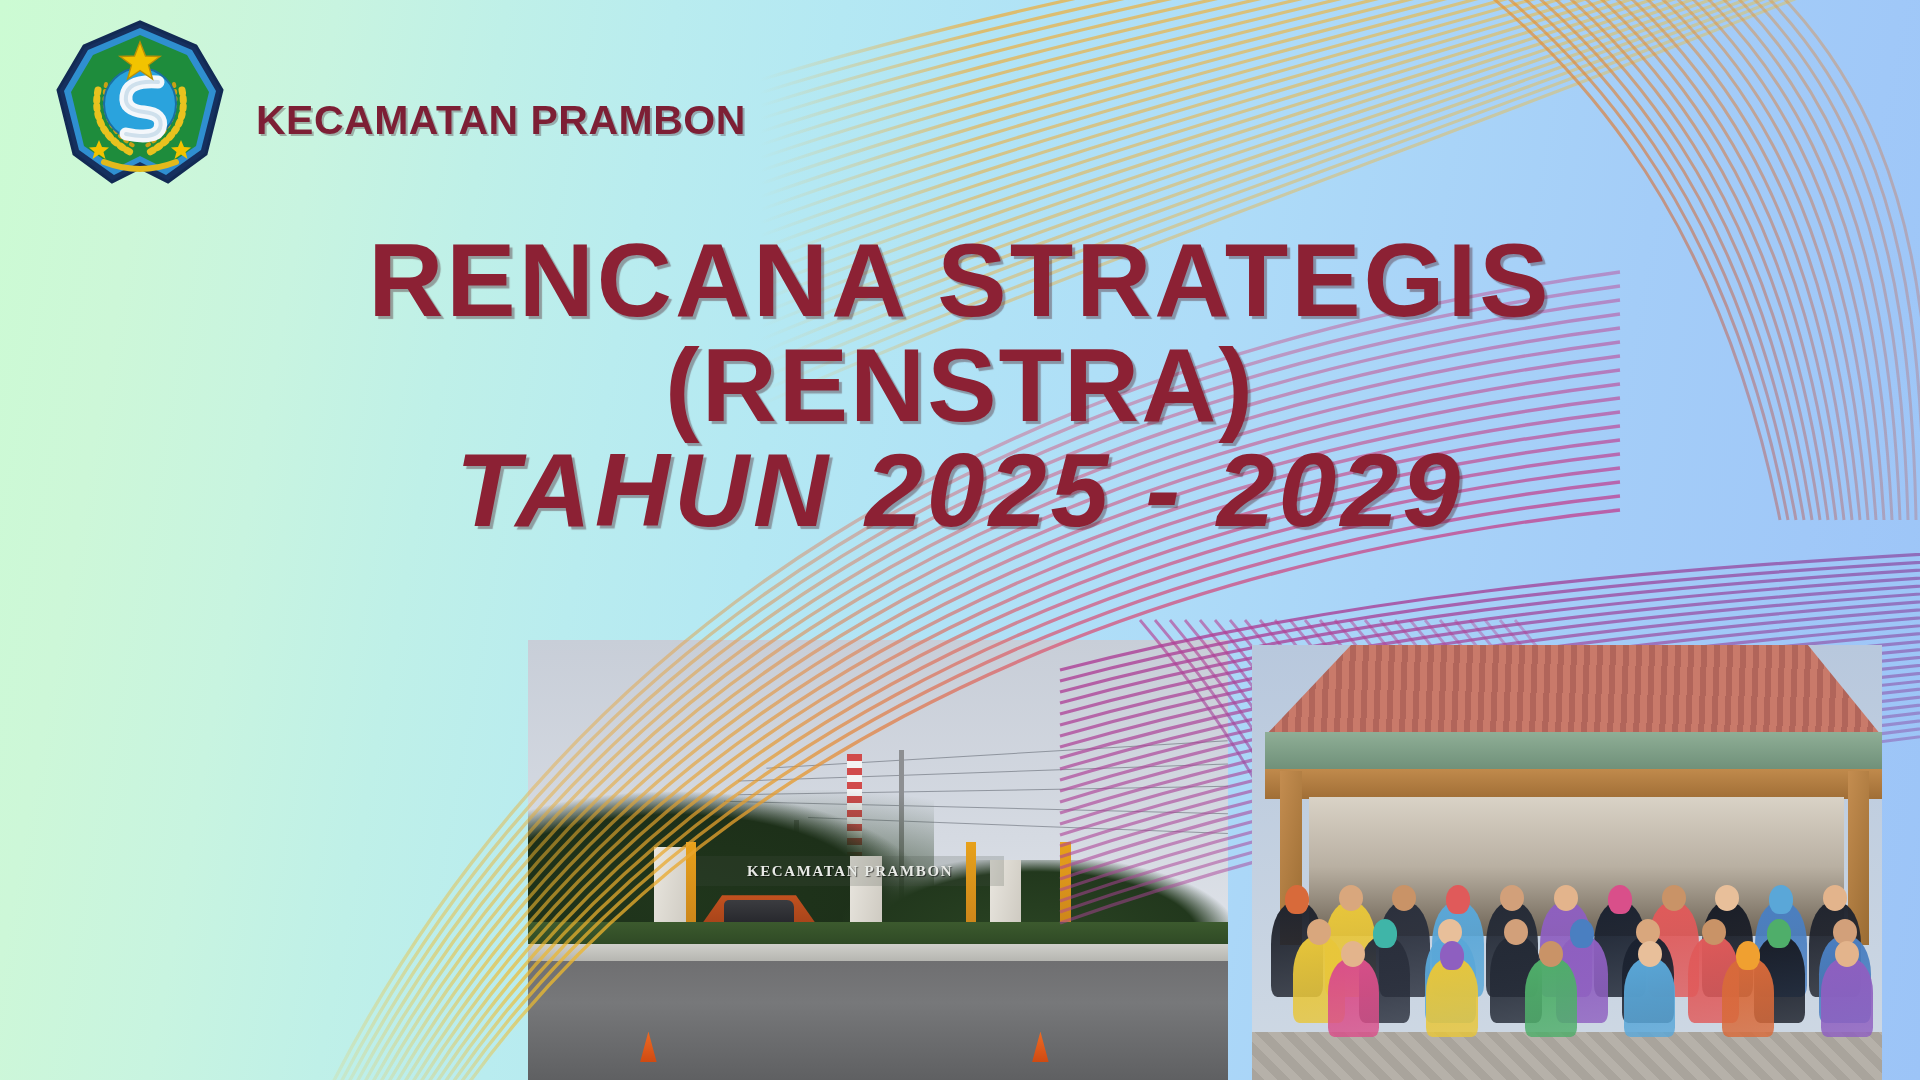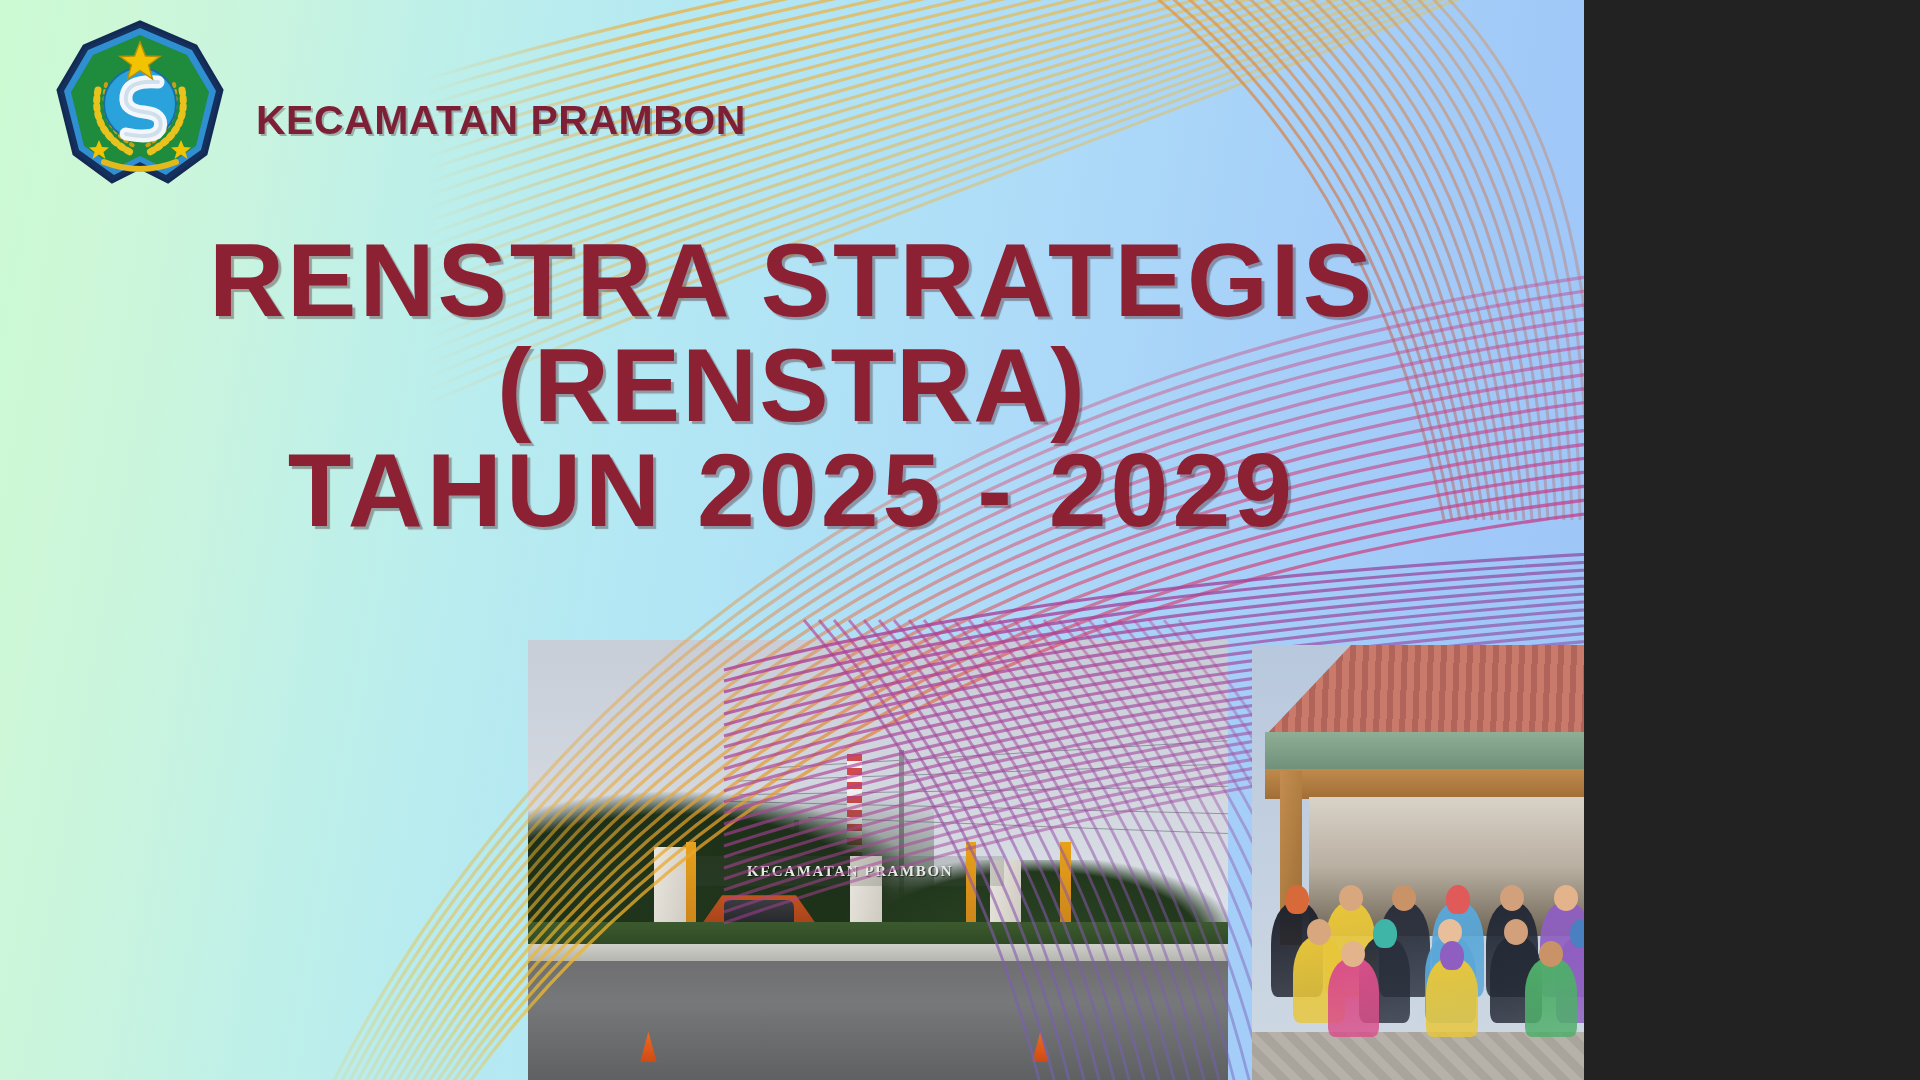--- a/index.html
+++ b/index.html
@@ -1,21 +1,21 @@
 <!DOCTYPE html>
 <html><head>
 <meta charset="utf-8">
 <title>Renstra Cover</title>
 <style>
   html,body{margin:0;padding:0;background:#222;}
   body{font-family:"Liberation Sans",sans-serif;}
 
   #slide{
     position:relative;
-    width:1584px;height:1080px;
+    width:1920px;height:1080px;
     overflow:hidden;
     background:linear-gradient(100deg,
        #ccfbd3 0%,
        #cdf7d8 8%,
        #c8f4e0 16%,
        #bff0e8 24%,
        #b9ecef 32%,
        #b4e8f3 40%,
        #b0e2f6 50%,
        #aedcf8 60%,
@@ -63,21 +63,21 @@
     font-family:"Liberation Sans",sans-serif;
     font-weight:bold;
     color:#8c2134;
     font-size:104px;
     line-height:1.01;
     letter-spacing:3px;
     text-shadow:3px 3px 1px rgba(70,25,35,0.38);
     white-space:nowrap;
   }
   .title-line.l2{letter-spacing:2px;}
-  .title-line.l3{letter-spacing:4px;}
+  .title-line.l3{letter-spacing:4px;font-style:italic;}
 
   
   #photo-gate{
     position:absolute;
     left:528px;top:640px;width:700px;height:440px;
     overflow:hidden;
     z-index:14;
   }
   #photo-group{
     position:absolute;
@@ -365,21 +365,21 @@
         <path d="M58 144 Q94 158 130 144" fill="none" stroke="#e3b91c" stroke-width="6" stroke-linecap="round"></path>
       </svg>
     </div>
 
     <div id="org-lines">
       <div class="org-line nosel">KECAMATAN PRAMBON</div>
     </div>
   </div>
 
   <div id="title">
-    <div class="title-line l1 nosel">RENSTRA STRATEGIS</div>
+    <div class="title-line l1 nosel">RENCANA STRATEGIS</div>
     <div class="title-line l2 nosel">(RENSTRA)</div>
     <div class="title-line l3 nosel">TAHUN 2025 - 2029</div>
   </div>
 
   <div id="photo-gate">
     <div class="gate-sky ph"></div>
 
     <div class="wire" style="left:30%;top:30%;width:70%;transform:rotate(-2deg);"></div>
     <div class="wire" style="left:30%;top:34%;width:70%;transform:rotate(-1deg);"></div>
     <div class="wire" style="left:28%;top:38%;width:72%;transform:rotate(1.4deg);"></div>

